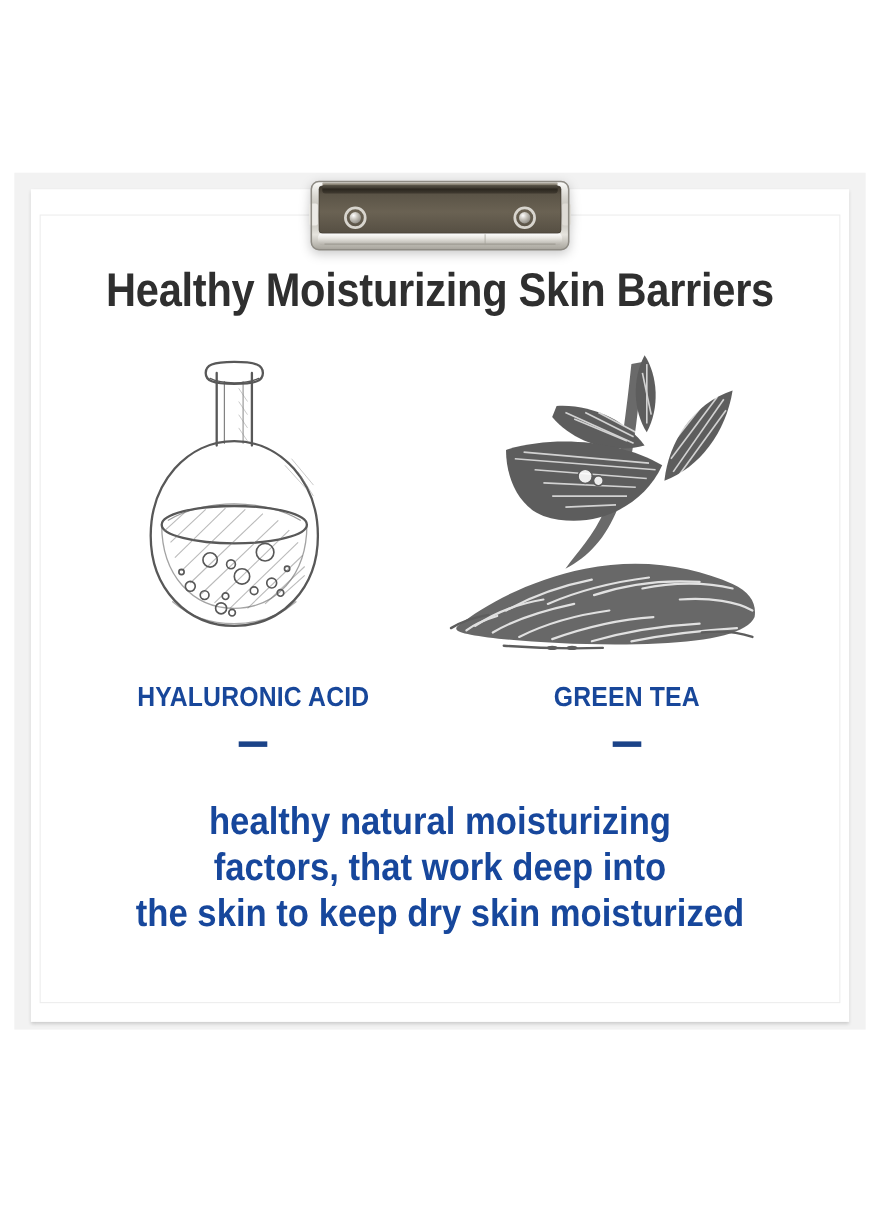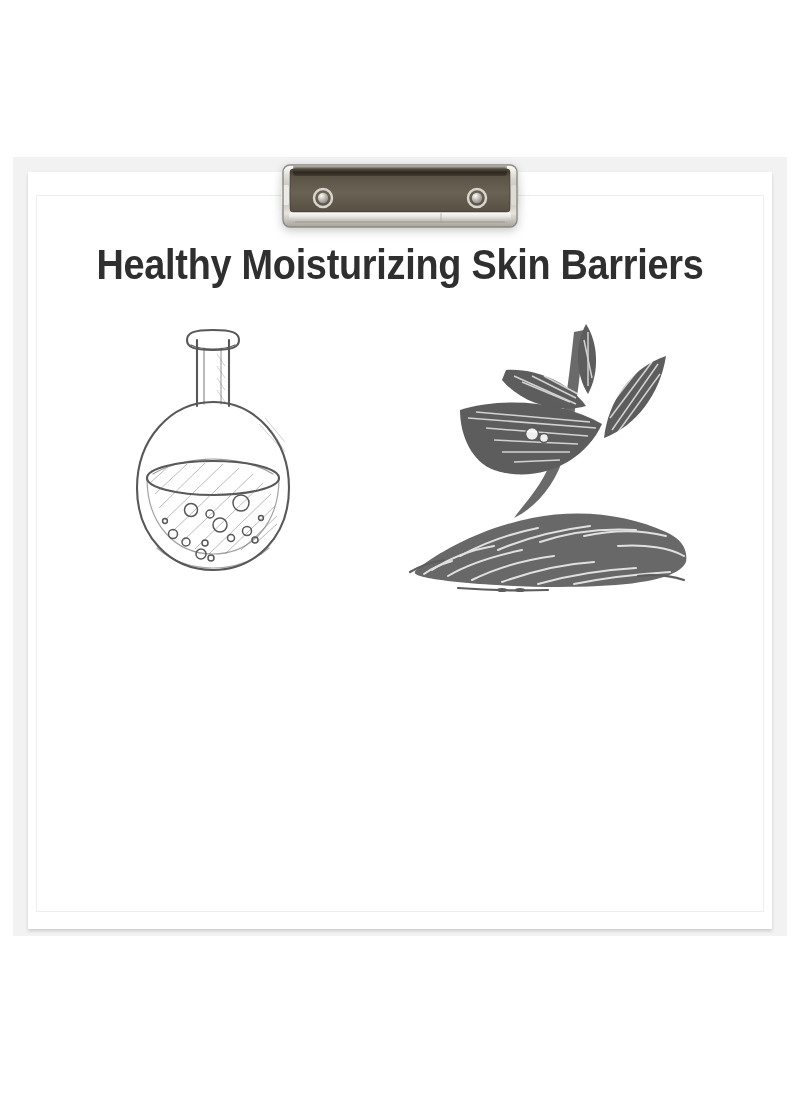--- a/index.html
+++ b/index.html
@@ -357,15 +357,30 @@
           <path d="M60 270 C86 272 118 273 150 272"></path>
         </g>
         <g fill="#5d5d5d">
           <ellipse cx="104" cy="272" rx="5" ry="2"></ellipse>
           <ellipse cx="122" cy="272" rx="5" ry="2"></ellipse>
         </g>
       </svg>
     </div>
   </div>
 
-
+  <div class="labels">
+    <div class="label-col">
+      <span class="label-text">HYALURONIC ACID</span>
+      <div class="label-dash"></div>
+    </div>
+    <div class="label-col">
+      <span class="label-text">GREEN TEA</span>
+      <div class="label-dash"></div>
+    </div>
+  </div>
+
+  <div class="body-copy">
+    <span class="ln">healthy natural moisturizing</span>
+    <span class="ln">factors, that work deep into</span>
+    <span class="ln">the skin to keep dry skin moisturized</span>
+  </div>
 
 </div>
 
 </body></html>

